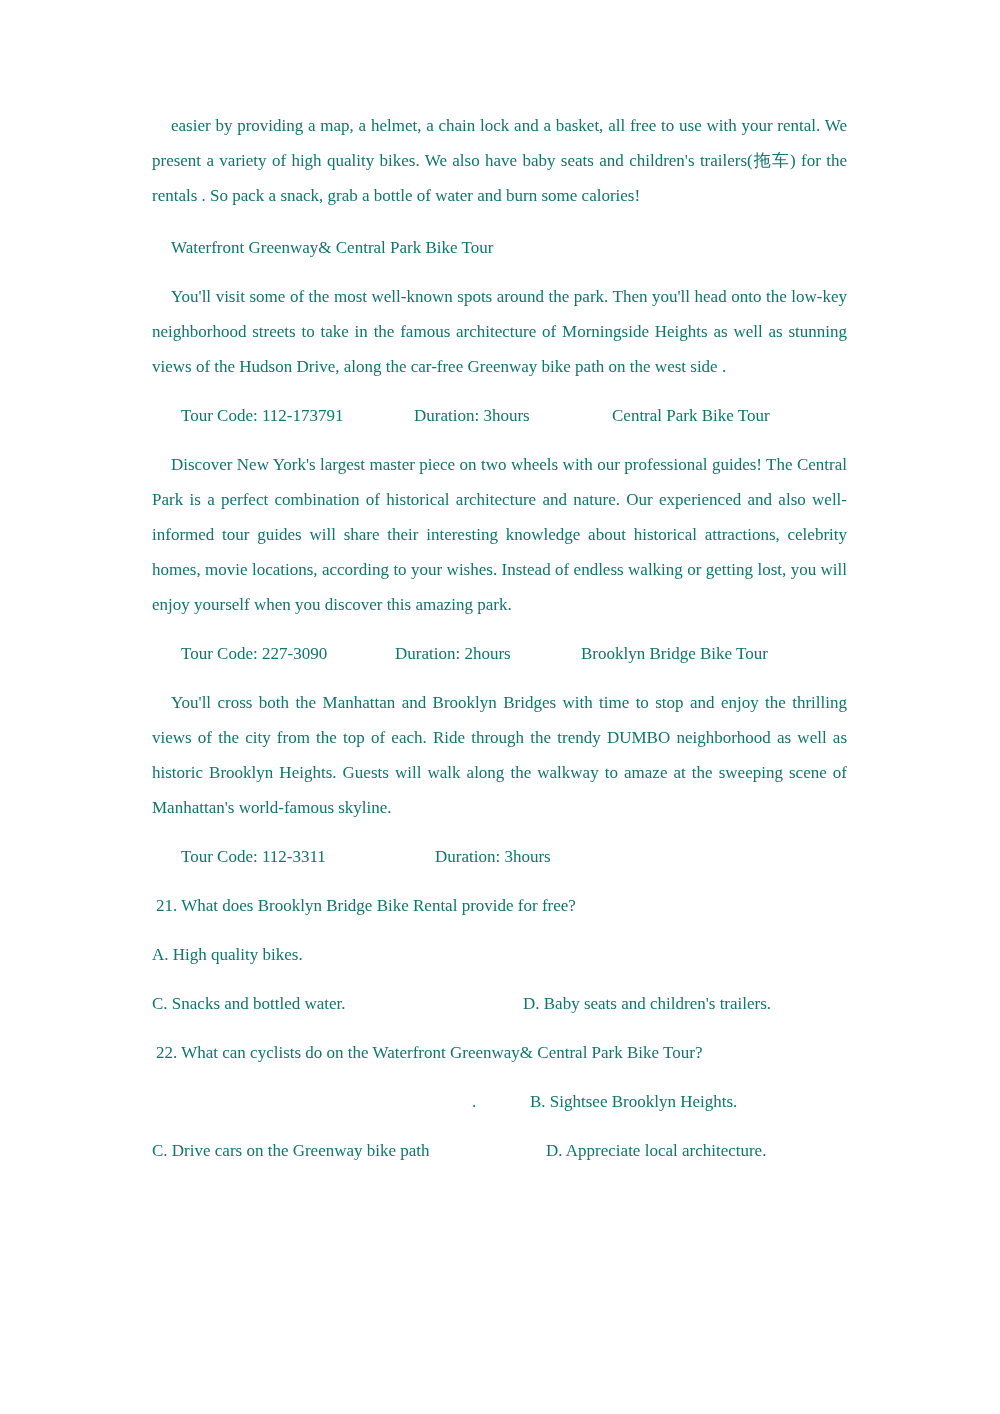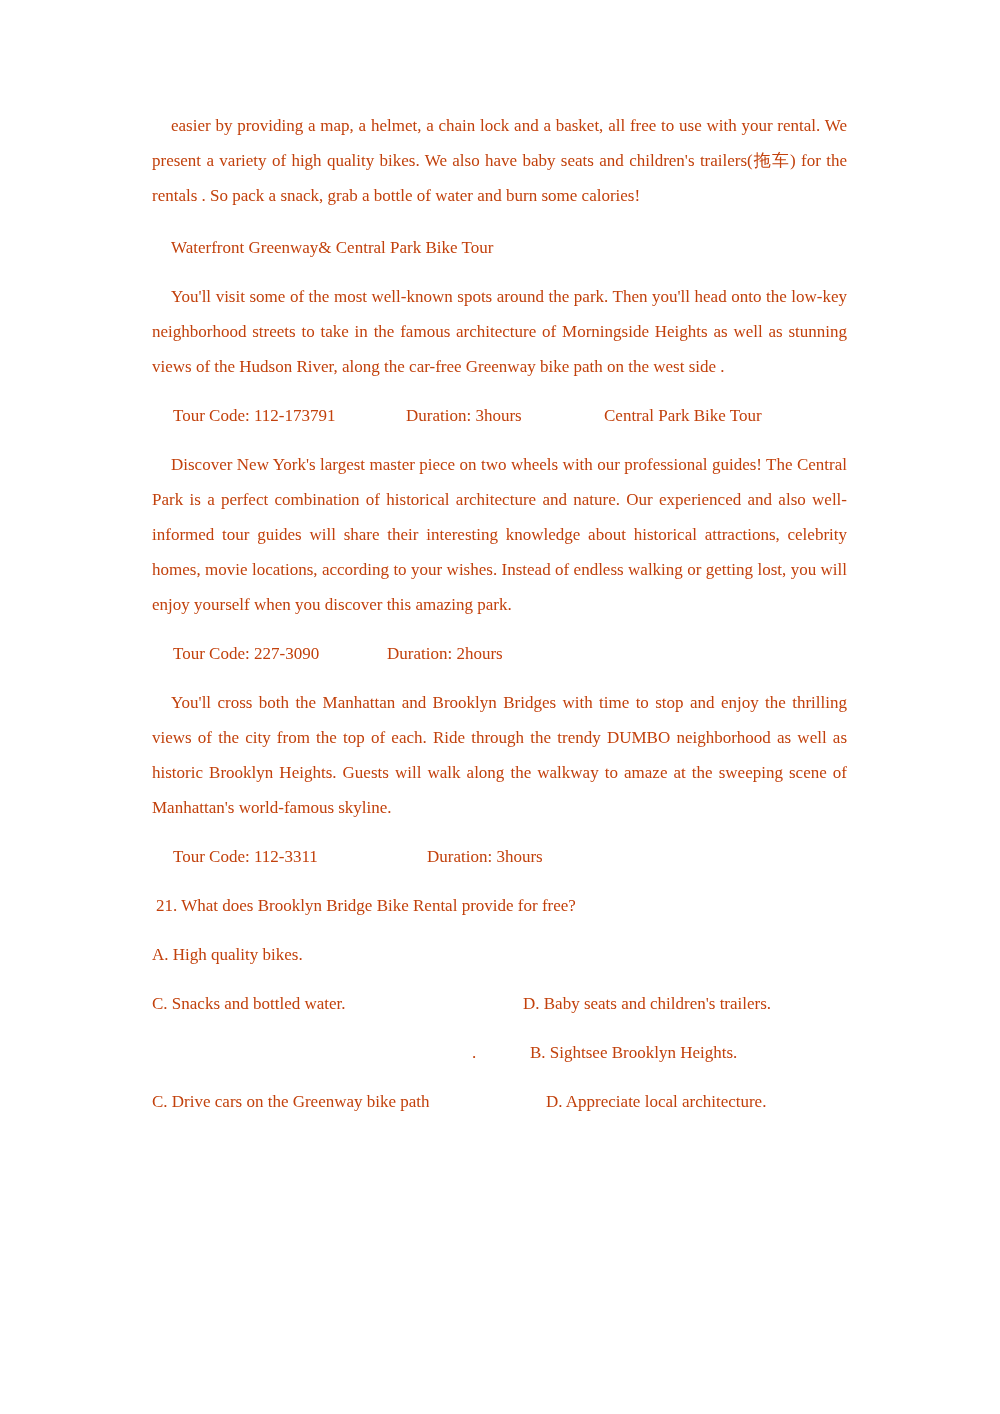--- a/index.html
+++ b/index.html
@@ -4,21 +4,21 @@
 <style>
   * { box-sizing: border-box; }
   html, body { margin: 0; padding: 0; background: #ffffff; }
   .page {
     position: relative;
     width: 1000px;
     height: 1384px;
     background: #ffffff;
     overflow: hidden;
     font-family: "Liberation Serif", "DejaVu Serif", serif;
-    color: #c2410c;
+    color: #0f766e;
   }
   .content {
     position: absolute;
     left: 152px;
     top: 108px;
     width: 695px;
     font-size: 17px;
     line-height: 35px;
   }
   .para {
@@ -33,20 +33,21 @@
   }
   .tab-line {
     position: relative;
     height: 35px;
     margin: 0 0 14px 0;
   }
   .tab-line > span {
     position: absolute;
     top: 0;
     white-space: nowrap;
+    margin-left: 8px;
   }
   .question-line {
     margin: 0 0 14px 4px;
     white-space: nowrap;
   }
   .opt-row {
     position: relative;
     height: 35px;
     margin: 8px 0 14px 0;
   }
@@ -74,53 +75,55 @@
 </head>
 <body>
 
 <div class="page">
   <div class="content">
 
     <p class="para">easier by providing a map, a helmet, a chain lock and a basket, all free to use with your rental. We present a variety of high quality bikes. We also have baby seats and children's trailers(拖车) for the rentals . So pack a snack, grab a bottle of water and burn some calories!</p>
 
     <p class="heading-line">Waterfront Greenway&amp; Central Park Bike Tour</p>
 
-    <p class="para">You'll visit some of the most well-known spots around the park. Then you'll head onto the low-key neighborhood streets to take in the famous architecture of Morningside Heights as well as stunning views of the Hudson River, along the car-free Greenway bike path on the west side .</p>
+    <p class="para">You'll visit some of the most well-known spots around the park. Then you'll head onto the low-key neighborhood streets to take in the famous architecture of Morningside Heights as well as stunning views of the Hudson Drive, along the car-free Greenway bike path on the west side .</p>
 
     <div class="tab-line">
       <span class="pos-tab1-code">Tour Code: 112-173791</span>
       <span class="pos-tab1-dur">Duration: 3hours</span>
       <span class="pos-tab1-title">Central Park Bike Tour</span>
     </div>
 
     <p class="para">Discover New York's largest master piece on two wheels with our professional guides! The Central Park is a perfect combination of historical architecture and nature. Our experienced and also well-informed tour guides will share their interesting knowledge about historical attractions, celebrity homes, movie locations, according to your wishes. Instead of endless walking or getting lost, you will enjoy yourself when you discover this amazing park.</p>
 
     <div class="tab-line">
       <span class="pos-tab2-code">Tour Code: 227-3090</span>
       <span class="pos-tab2-dur">Duration: 2hours</span>
+      <span class="pos-tab2-title">Brooklyn Bridge Bike Tour</span>
     </div>
 
     <p class="para">You'll cross both the Manhattan and Brooklyn Bridges with time to stop and enjoy the thrilling views of the city from the top of each. Ride through the trendy DUMBO neighborhood as well as historic Brooklyn Heights. Guests will walk along the walkway to amaze at the sweeping scene of Manhattan's world-famous skyline.</p>
 
     <div class="tab-line">
       <span class="pos-tab3-code">Tour Code: 112-3311</span>
       <span class="pos-tab3-dur">Duration: 3hours</span>
     </div>
 
     <p class="question-line">21. What does Brooklyn Bridge Bike Rental provide for free?</p>
 
     <div class="opt-row">
       <span class="pos-col-a">A. High quality bikes.</span>
     </div>
 
     <div class="opt-row">
       <span class="pos-col-a">C. Snacks and bottled water.</span>
       <span class="pos-col-d21">D. Baby seats and children's trailers.</span>
     </div>
 
+    <p class="question-line">22. What can cyclists do on the Waterfront Greenway&amp; Central Park Bike Tour?</p>
 
     <div class="opt-row">
       <span class="pos-stray">.</span>
       <span class="pos-col-b22">B. Sightsee Brooklyn Heights.</span>
     </div>
 
     <div class="opt-row">
       <span class="pos-col-a">C. Drive cars on the Greenway bike path</span>
       <span class="pos-col-d22">D. Appreciate local architecture.</span>
     </div>

